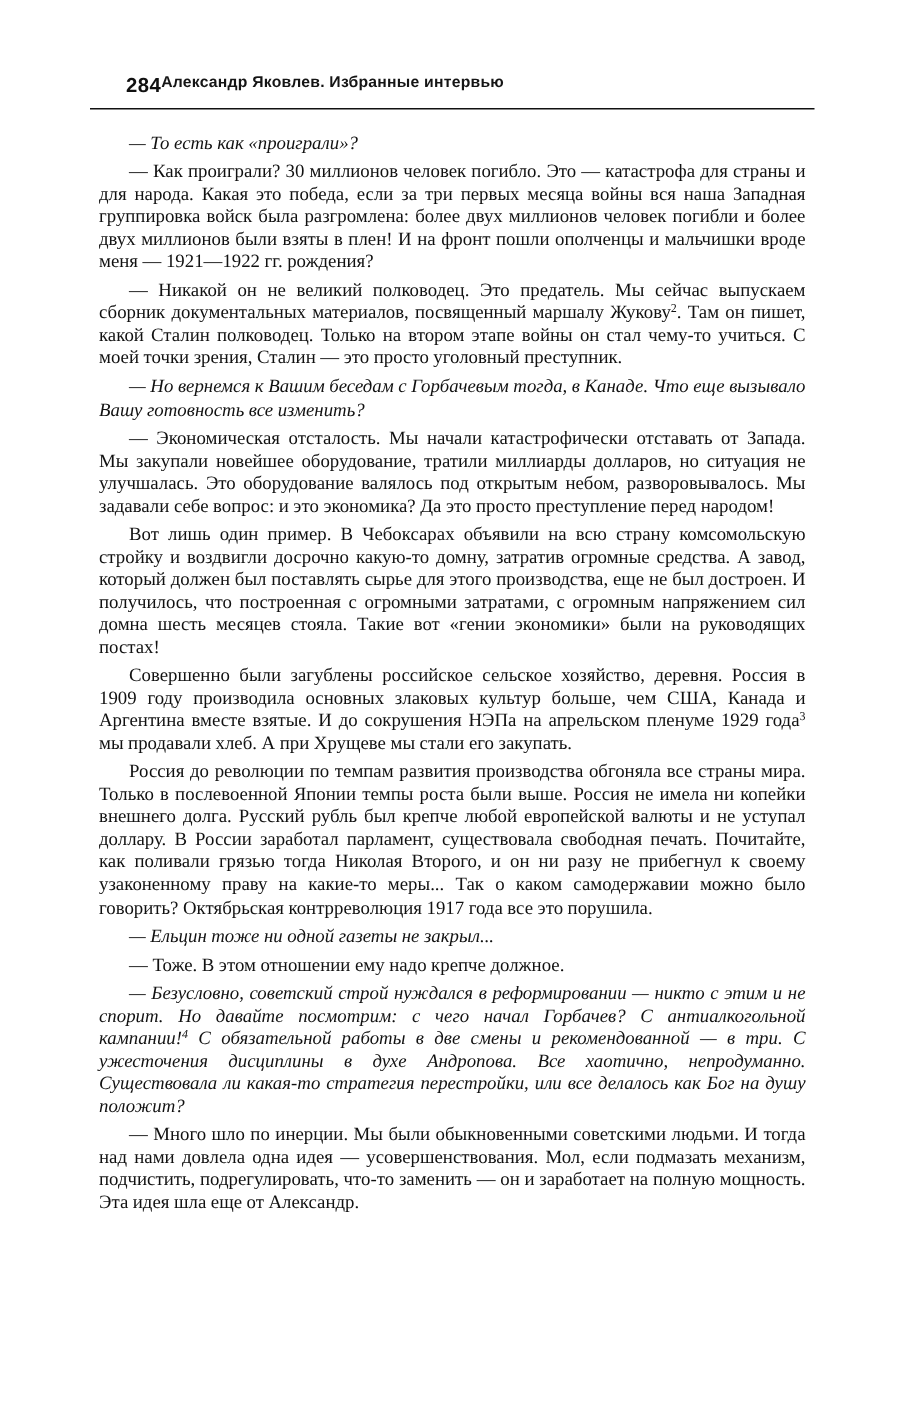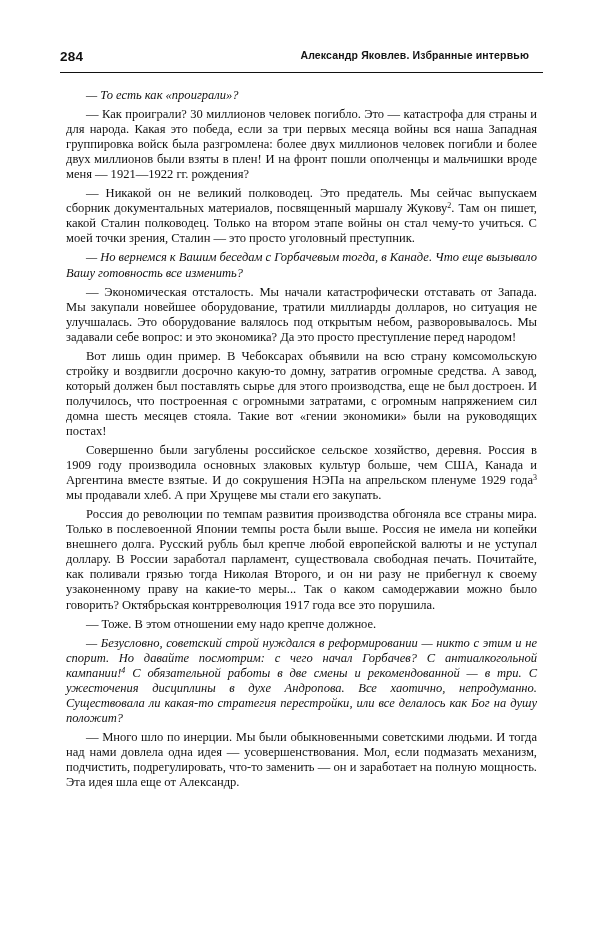--- a/index.html
+++ b/index.html
@@ -35,24 +35,25 @@
     align-items: flex-start;
   }
   .folio {
     font-family: "Liberation Sans", "DejaVu Sans", sans-serif;
     font-size: 13.5px;
     font-weight: 700;
     letter-spacing: 0.3px;
     color: #111;
     line-height: 1;
     flex: 0 0 auto;
+    margin-left: 24px;
   }
   .running-title {
     flex: 1 1 auto;
-    text-align: right;
+    text-align: left;
     font-family: "Liberation Sans", "DejaVu Sans", sans-serif;
     font-size: 10.5px;
     font-weight: 600;
     letter-spacing: 0.15px;
     color: #151515;
     line-height: 1.1;
     padding-right: 14px;
     white-space: nowrap;
   }
   .header-rule {
@@ -111,18 +112,19 @@
 
   <div class="text-column">
     <p class="para q">— То есть как «проиграли»?</p>
     <p class="para">— Как проиграли? 30 миллионов человек погибло. Это — катастрофа для страны и для народа. Какая это победа, если за три первых месяца войны вся наша Западная группировка войск была разгромлена: более двух миллионов человек погибли и более двух миллионов были взяты в плен! И на фронт пошли ополченцы и мальчишки вроде меня — 1921—1922 гг. рождения?</p>
     <p class="para">— Никакой он не великий полководец. Это предатель. Мы сейчас выпускаем сборник документальных материалов, посвященный маршалу Жукову<sup class="fn">2</sup>. Там он пишет, какой Сталин полководец. Только на втором этапе войны он стал чему-то учиться. С моей точки зрения, Сталин — это просто уголовный преступник.</p>
     <p class="para q">— Но вернемся к Вашим беседам с Горбачевым тогда, в Канаде. Что еще вызывало Вашу готовность все изменить?</p>
     <p class="para">— Экономическая отсталость. Мы начали катастрофически отставать от Запада. Мы закупали новейшее оборудование, тратили миллиарды долларов, но ситуация не улучшалась. Это оборудование валялось под открытым небом, разворовывалось. Мы задавали себе вопрос: и это экономика? Да это просто преступление перед народом!</p>
     <p class="para">Вот лишь один пример. В Чебоксарах объявили на всю страну комсомольскую стройку и воздвигли досрочно какую-то домну, затратив огромные средства. А завод, который должен был поставлять сырье для этого производства, еще не был достроен. И получилось, что построенная с огромными затратами, с огромным напряжением сил домна шесть месяцев стояла. Такие вот «гении экономики» были на руководящих постах!</p>
     <p class="para">Совершенно были загублены российское сельское хозяйство, деревня. Россия в 1909 году производила основных злаковых культур больше, чем США, Канада и Аргентина вместе взятые. И до сокрушения НЭПа на апрельском пленуме 1929 года<sup class="fn">3</sup> мы продавали хлеб. А при Хрущеве мы стали его закупать.</p>
     <p class="para">Россия до революции по темпам развития производства обгоняла все страны мира. Только в послевоенной Японии темпы роста были выше. Россия не имела ни копейки внешнего долга. Русский рубль был крепче любой европейской валюты и не уступал доллару. В России заработал парламент, существовала свободная печать. Почитайте, как поливали грязью тогда Николая Второго, и он ни разу не прибегнул к своему узаконенному праву на какие-то меры... Так о каком самодержавии можно было говорить? Октябрьская контрреволюция 1917 года все это порушила.</p>
+    <p class="para q">— Ельцин тоже ни одной газеты не закрыл...</p>
     <p class="para">— Тоже. В этом отношении ему надо крепче должное.</p>
     <p class="para q">— Безусловно, советский строй нуждался в реформировании — никто с этим и не спорит. Но давайте посмотрим: с чего начал Горбачев? С антиалкогольной кампании!<sup class="fn">4</sup> С обязательной работы в две смены и рекомендованной — в три. С ужесточения дисциплины в духе Андропова. Все хаотично, непродуманно. Существовала ли какая-то стратегия перестройки, или все делалось как Бог на душу положит?</p>
     <p class="para">— Много шло по инерции. Мы были обыкновенными советскими людьми. И тогда над нами довлела одна идея — усовершенствования. Мол, если подмазать механизм, подчистить, подрегулировать, что-то заменить — он и заработает на полную мощность. Эта идея шла еще от Александр.</p>
   </div>
 
 </div>
 
 </body></html>

